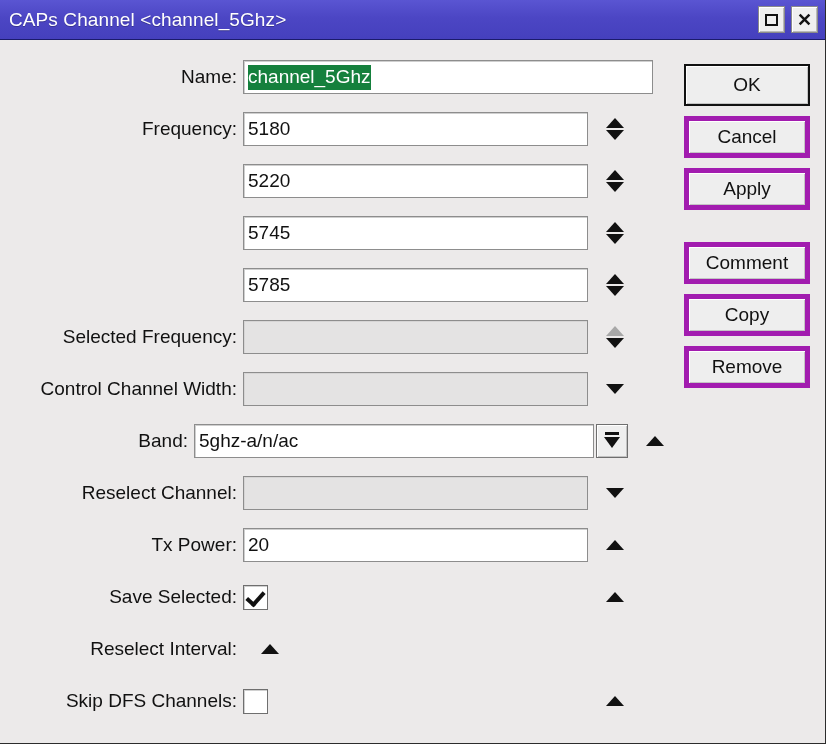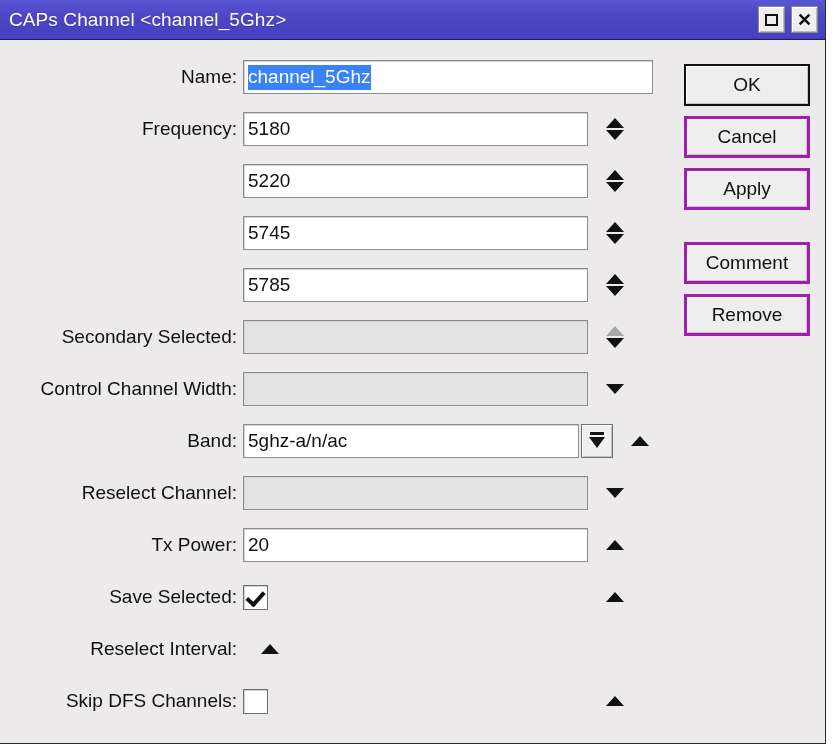--- a/index.html
+++ b/index.html
@@ -134,30 +134,30 @@
     font-family: "Liberation Sans", sans-serif;
     color: #111111;
     display: flex;
     align-items: center;
     padding: 0 4px;
     white-space: nowrap;
     overflow: hidden;
   }
   .tb.wide    { width: 410px; }
   .tb.medium  { width: 345px; }
-  .tb.band    { width: 336px; }
+  .tb.band    { width: 400px; }
 
   .tb.disabled {
     background: #e4e3e3;
     color: #8d8d8d;
     box-shadow: inset 1px 1px 0 #d6d5d5;
   }
 
   .sel {
-    background: #3b82f6;
+    background: #15803d;
     color: #ffffff;
     padding: 1px 0 2px 0;
   }
 
   
   .spin {
     width: 34px;
     height: 34px;
     margin-left: 10px;
     display: flex;
@@ -253,21 +253,21 @@
     position: absolute;
     right: 15px;
     top: 24px;
     width: 126px;
     display: flex;
     flex-direction: column;
   }
   .btn {
     height: 42px;
     background: #eeeeee;
-    border: 3px solid #a21caf;
+    border: 5px solid #a21caf;
     box-shadow: inset 1px 1px 0 #ffffff, inset -1px -1px 0 #c4c4c4;
     box-sizing: border-box;
     font-size: 19px;
     font-family: "Liberation Sans", sans-serif;
     color: #111111;
     display: flex;
     align-items: center;
     justify-content: center;
     margin-bottom: 10px;
     cursor: pointer;
@@ -345,21 +345,21 @@
         <div class="field-wrap">
           <div class="tb medium">5785</div>
           <div class="spin">
             <span class="tri up"></span>
             <span class="tri down"></span>
           </div>
         </div>
       </div>
 
       <div class="row">
-        <div class="label">Secondary Selected:</div>
+        <div class="label">Selected Frequency:</div>
         <div class="field-wrap">
           <div class="tb medium disabled"></div>
           <div class="spin">
             <span class="tri up dim"></span>
             <span class="tri down"></span>
           </div>
         </div>
       </div>
 
       <div class="row">
@@ -441,17 +441,18 @@
         </div>
       </div>
 
     </div>
 
     <div class="btn-col">
       <div class="btn default">OK</div>
       <div class="btn">Cancel</div>
       <div class="btn">Apply</div>
       <div class="btn gap">Comment</div>
+      <div class="btn">Copy</div>
       <div class="btn">Remove</div>
     </div>
 
   </div>
 </div>
 
 </body></html>

